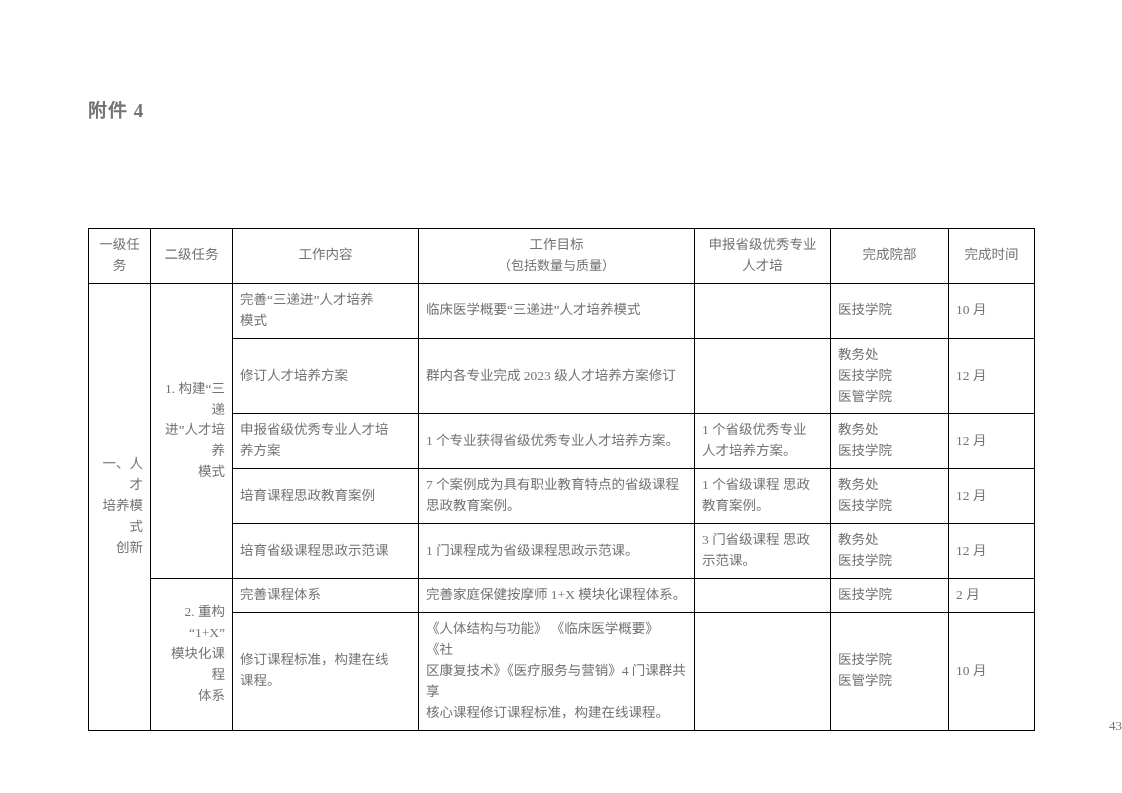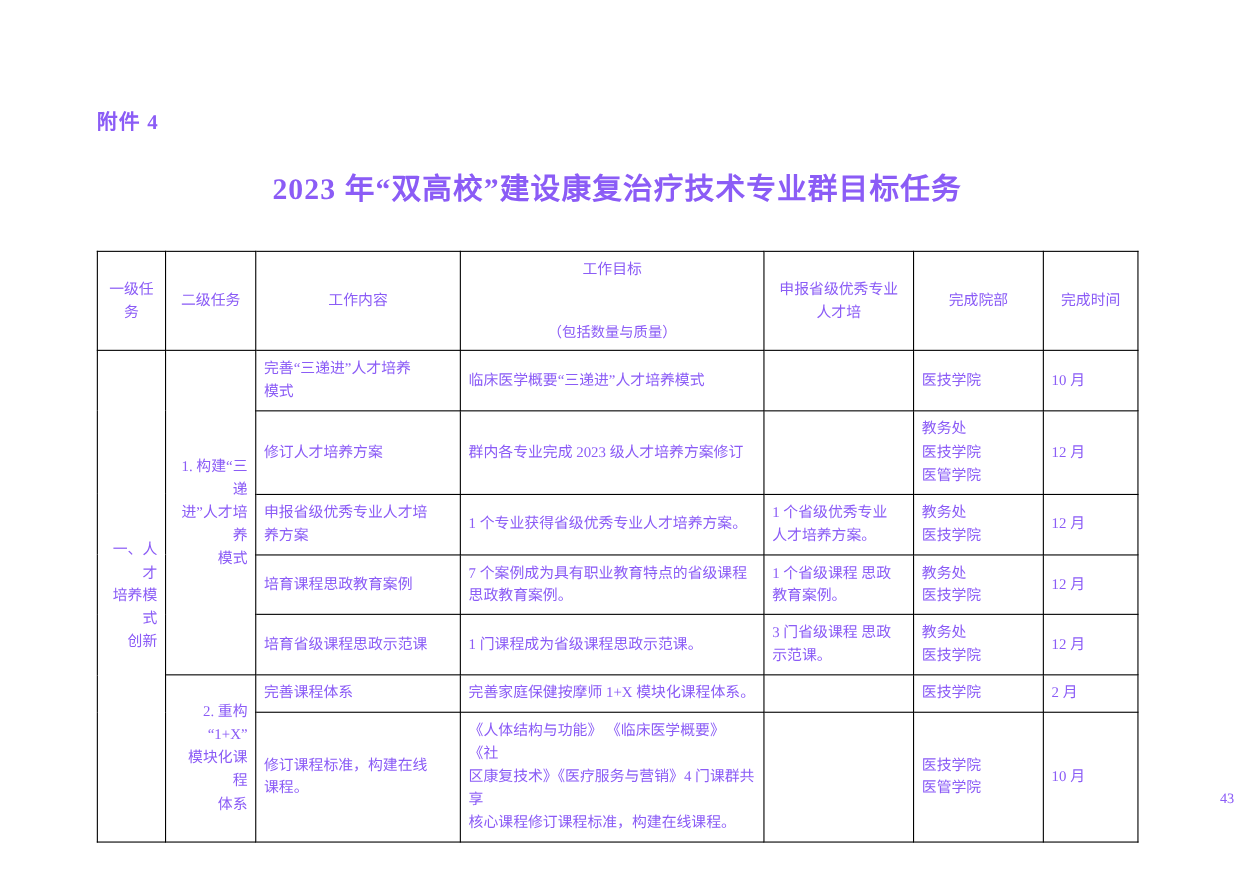--- a/index.html
+++ b/index.html
@@ -6,21 +6,21 @@
     margin: 0;
     padding: 0;
     background: #ffffff;
   }
   .page {
     position: relative;
     width: 1122px;
     height: 793px;
     background: #ffffff;
     font-family: "Liberation Serif", "DejaVu Serif", serif;
-    color: #8b5cf6;
+    color: #737373;
     box-sizing: border-box;
     overflow: hidden;
   }
   .attachment-label {
     position: absolute;
     left: 88px;
     top: 95px;
     font-size: 19px;
     font-weight: bold;
     letter-spacing: 1px;
@@ -65,38 +65,37 @@
   .c3 { width: 276px; }
   .c4 { width: 136px; }
   .c5 { width: 118px; }
   .c6 { width: 86px; }
   td.left { text-align: left; }
   td.cat {
     text-align: right;
     vertical-align: middle;
   }
   .multiline { white-space: pre-line; }
-  .hdr-sub { font-size: 13px; display: block; margin-top: 36px; }
+  .hdr-sub { font-size: 13px; display: block; }
   .page-number {
     position: absolute;
     left: 0;
     right: 0;
     top: 718px;
     text-align: right;
     font-size: 13px;
   }
 </style>
 </head>
 <body>
 
 <div class="page">
 
   <div class="attachment-label">附件 4</div>
 
-  <div class="doc-title">2023 年“双高校”建设康复治疗技术专业群目标任务</div>
 
   <table class="main-table">
     <colgroup>
       <col class="c0">
         <col class="c1">
         <col class="c2">
         <col class="c3">
         <col class="c4">
         <col class="c5">
         <col class="c6">

